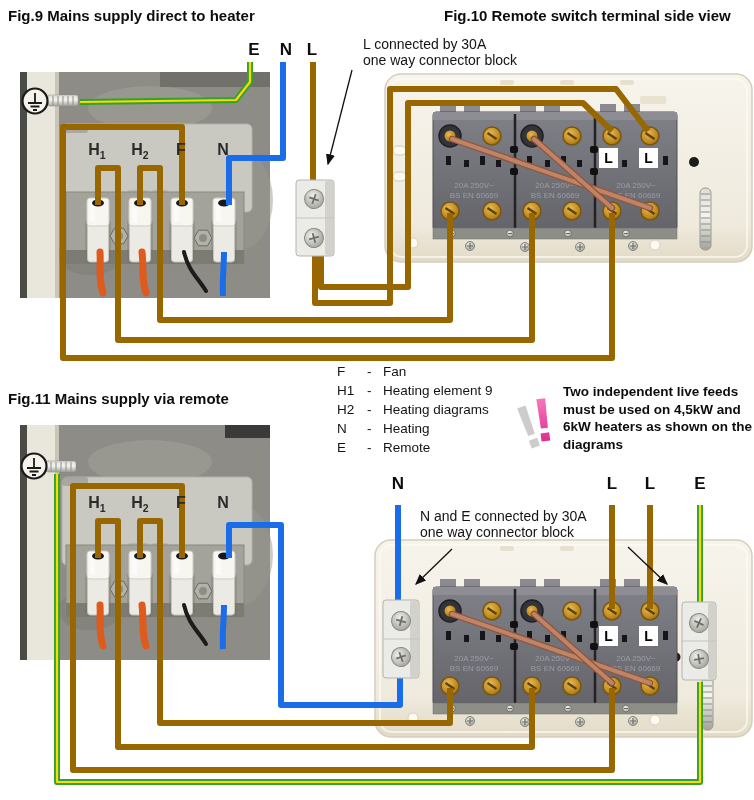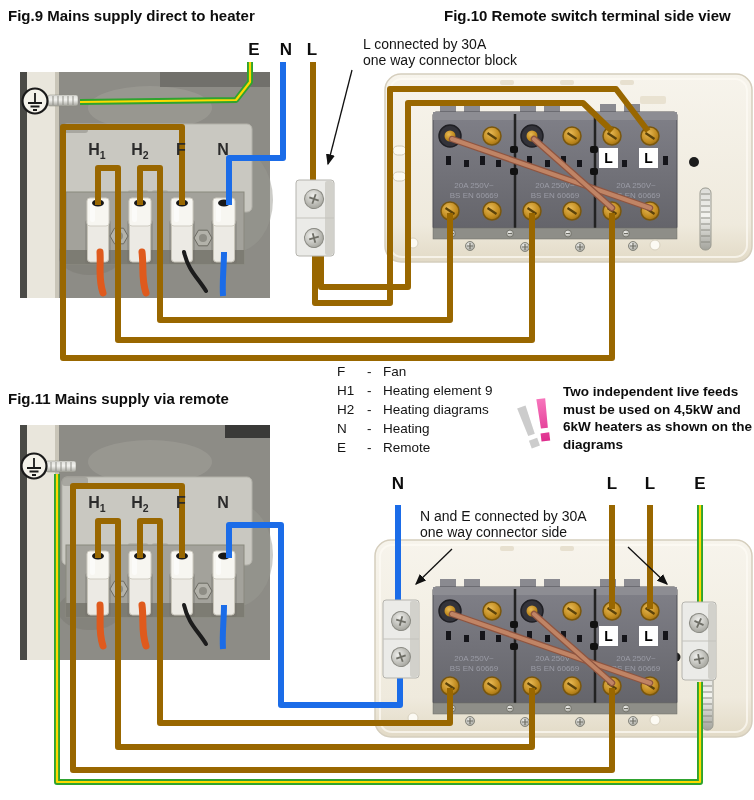--- a/index.html
+++ b/index.html
@@ -427,21 +427,21 @@
 feeds must be used on
 4,5kW and 6kW heaters as
 shown on the diagrams</div>
 
 <span class="ovl supply-lbl" style="left:385px;top:474px;">N</span>
 <span class="ovl supply-lbl" style="left:599px;top:474px;">L</span>
 <span class="ovl supply-lbl" style="left:637px;top:474px;">L</span>
 <span class="ovl supply-lbl" style="left:687px;top:474px;">E</span>
 
 <div class="ovl note" style="left:420px;top:509px;">N and E connected by 30A
-one way connector side</div>
+one way connector block</div>
 
 <div class="ovl plate-lbl" style="left:80px;top:494px;"><span>H</span><sub>1</sub></div>
 <div class="ovl plate-lbl" style="left:123px;top:494px;"><span>H</span><sub>2</sub></div>
 <div class="ovl plate-lbl" style="left:164px;top:494px;"><span>F</span></div>
 <div class="ovl plate-lbl" style="left:206px;top:494px;"><span>N</span></div>
 
 <div class="l-badge" style="left:599px;top:626px;">L</div>
 <div class="l-badge" style="left:639px;top:626px;">L</div>
 
 </div>

